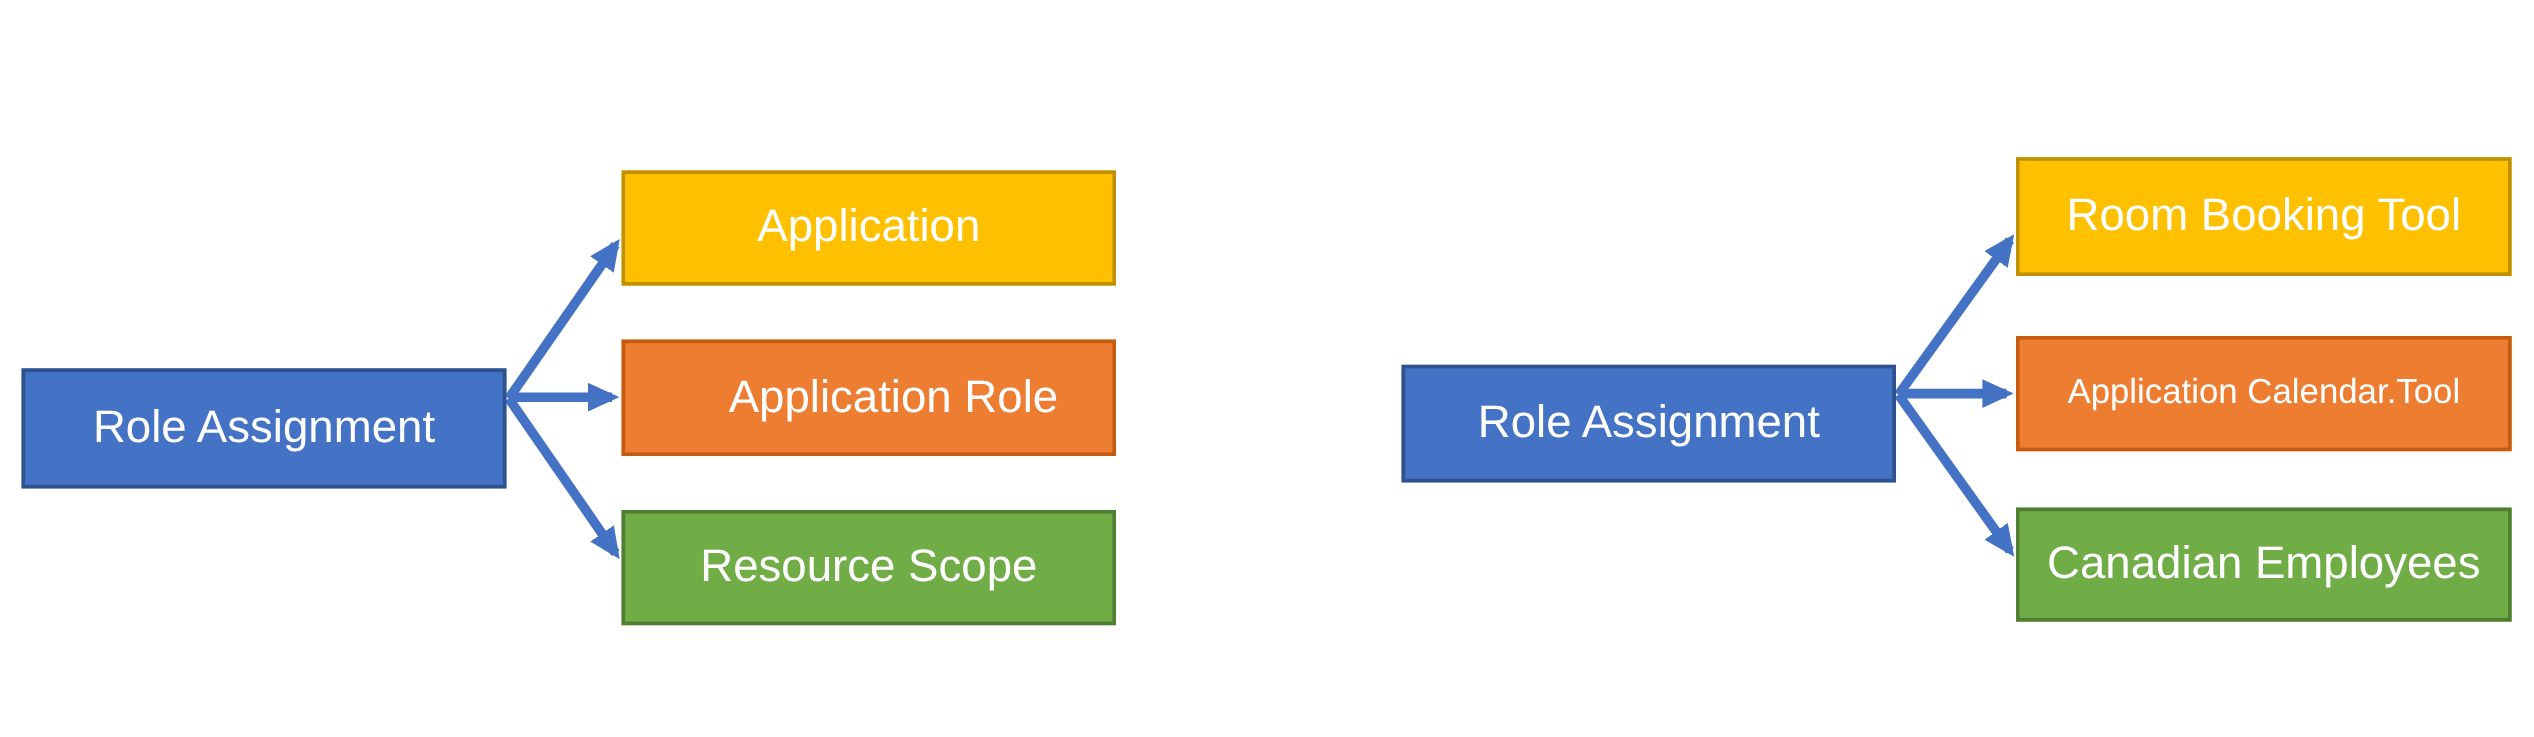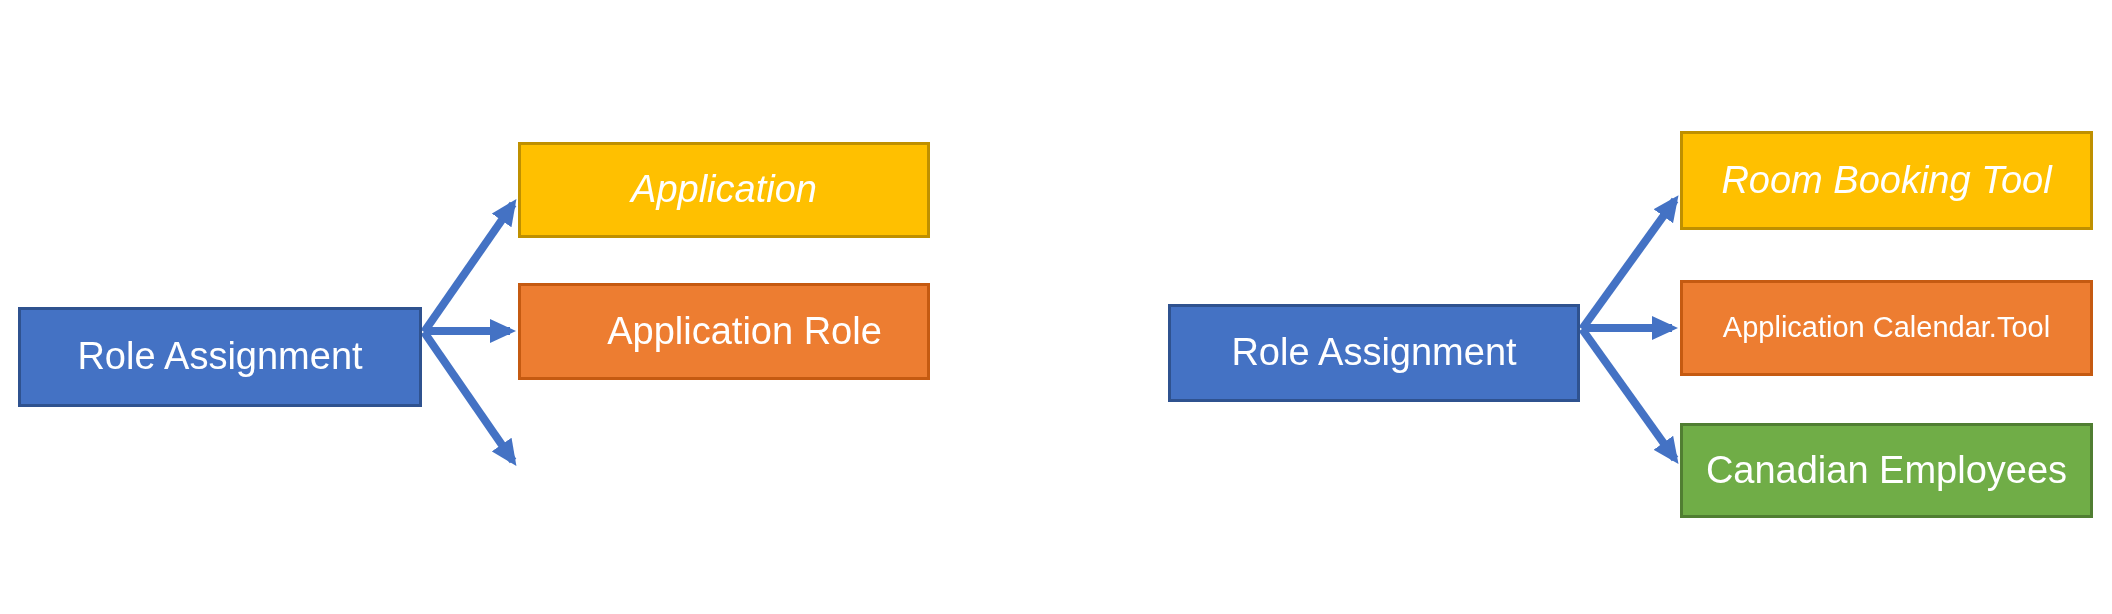--- a/index.html
+++ b/index.html
@@ -38,21 +38,20 @@
     white-space: nowrap;
   }
   .box.src {
     background: var(--source-fill, #4472C4);
     border: 3px solid var(--source-border, #2F528F);
     margin-top: 24px;
   }
   .box.t-yellow {
     background: var(--yellow-fill, #FFC000);
     border: 3px solid var(--yellow-border, #BF9000);
-    font-style: italic;
   }
   .box.t-orange {
     background: var(--orange-fill, #ED7D31);
     border: 3px solid var(--orange-border, #C55A11);
   }
   .box.t-green {
     background: var(--green-fill, #70AD47);
     border: 3px solid var(--green-border, #507E32);
   }
   
@@ -89,20 +88,23 @@
 
   <div class="box src" id="d1-src">
     <span>Role Assignment</span>
   </div>
   <div class="box t-yellow" id="d1-t1">
     <span>Application</span>
   </div>
   <div class="box t-orange" id="d1-t2">
     <span>Application Role</span>
   </div>
+  <div class="box t-green" id="d1-t3">
+    <span>Resource Scope</span>
+  </div>
 
   <div class="box src" id="d2-src">
     <span>Role Assignment</span>
   </div>
   <div class="box t-yellow" id="d2-t1">
     <span>Room Booking Tool</span>
   </div>
   <div class="box t-orange" id="d2-t2">
     <span>Application Calendar.Tool</span>
   </div>

